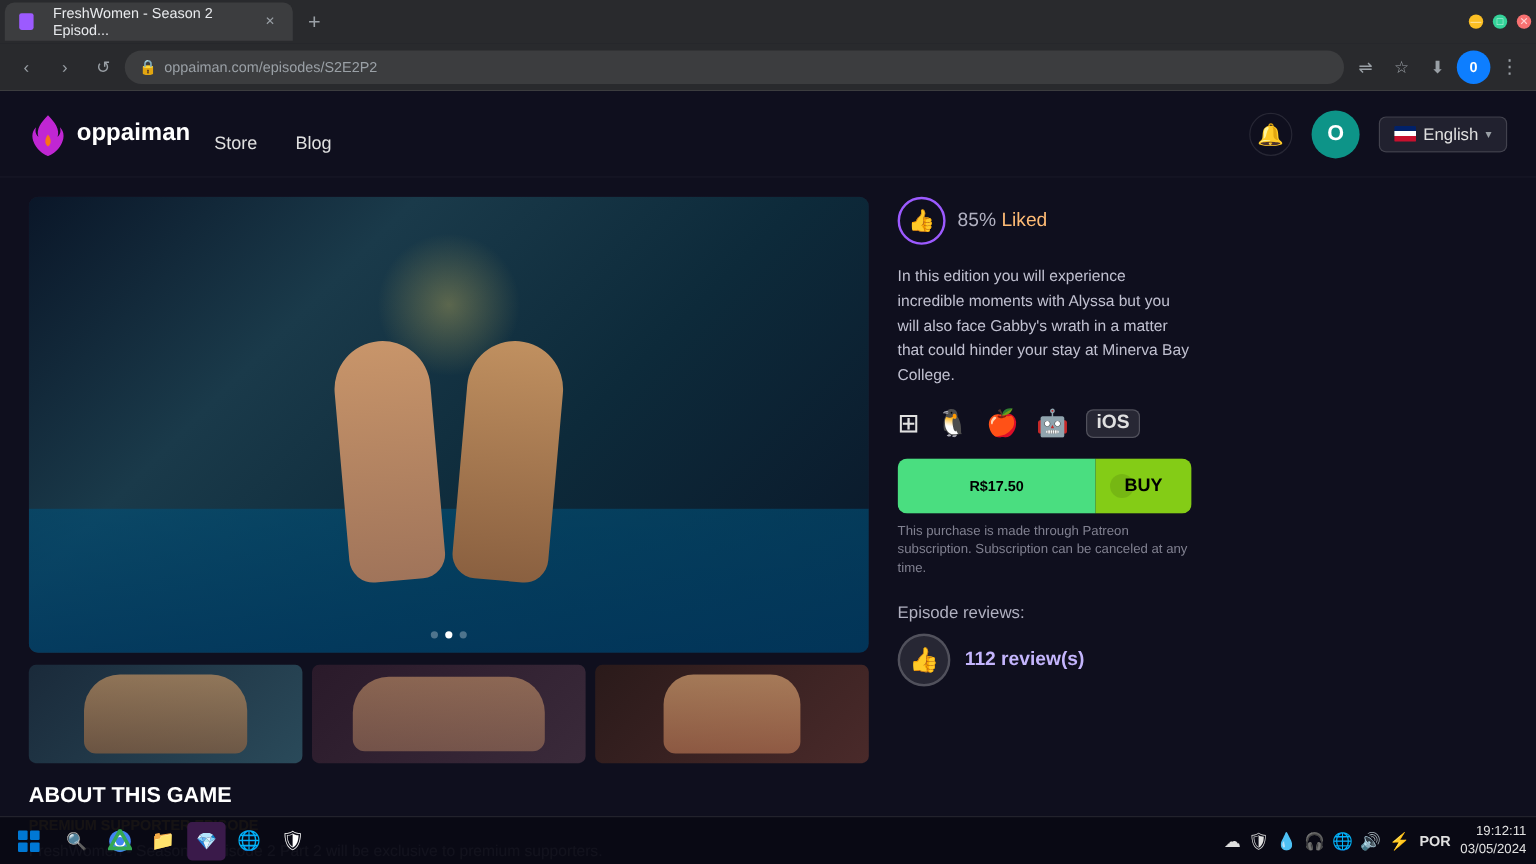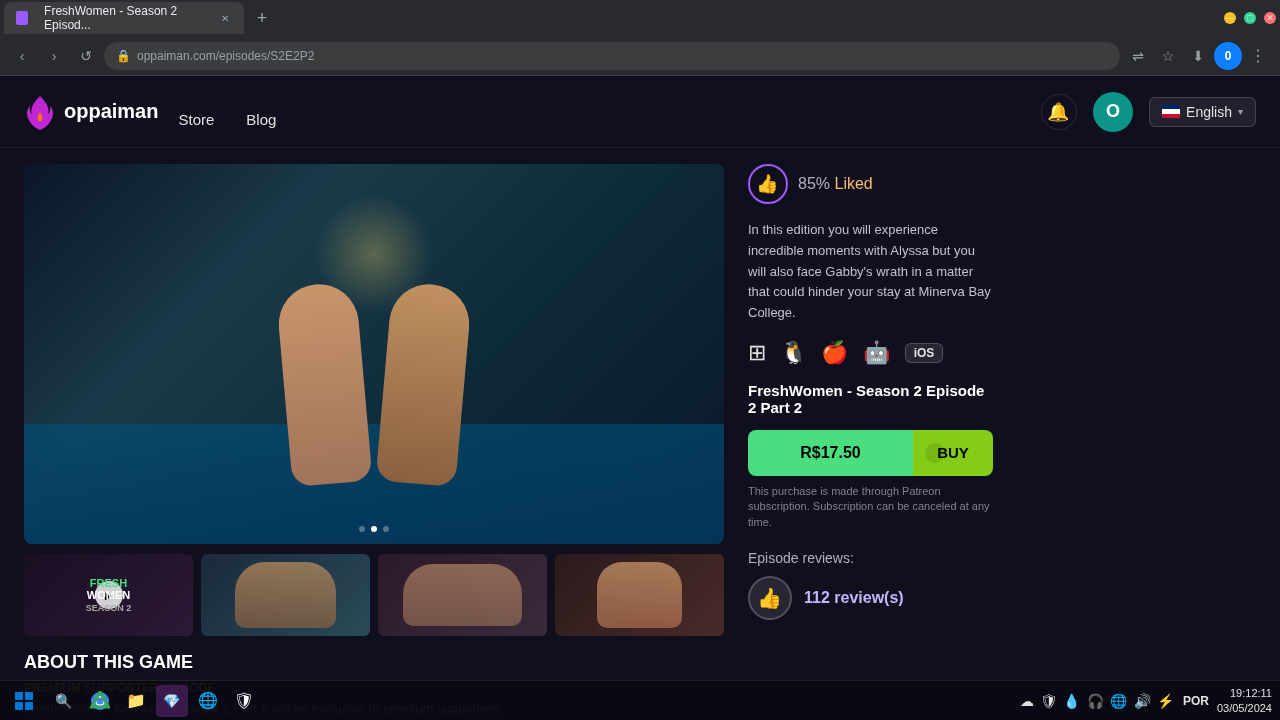--- a/index.html
+++ b/index.html
@@ -454,21 +454,21 @@
     .platform-icon {
       font-size: 22px;
       color: #e0e0e0;
       cursor: pointer;
     }
     .ios-badge {
       background: rgba(255,255,255,0.1);
       border: 1px solid rgba(255,255,255,0.2);
       border-radius: 6px;
       padding: 2px 8px;
-      font-size: 12px;
+      font-size: 16px;
       color: #e0e0e0;
       font-weight: 600;
       cursor: pointer;
     }
     .episode-title {
       font-size: 15px;
       font-weight: 600;
       color: #fff;
       margin-bottom: 14px;
     }
@@ -478,21 +478,21 @@
       overflow: hidden;
       margin-bottom: 8px;
     }
     .price-btn {
       flex: 1;
       height: 46px;
       background: #4ade80;
       display: flex;
       align-items: center;
       justify-content: center;
-      font-size: 16px;
+      font-size: 12px;
       font-weight: 700;
       color: #000;
       cursor: pointer;
       border: none;
     }
     .buy-btn {
       width: 80px;
       height: 46px;
       background: #84cc16;
       display: flex;
@@ -698,30 +698,20 @@
           </div>
         </div>
         <div class="video-dots">
           <div class="dot"></div>
           <div class="dot active"></div>
           <div class="dot"></div>
         </div>
       </div>
 
       <div class="thumbnails">
-        <div class="thumb thumb-bg-1 thumb-1">
-          <div style="font-size:11px;font-weight:700;color:#4ade80;text-align:center;padding:4px;z-index:2;position:relative;">
-            <span>FRESH</span><br>
-            <span style="color:#fff;">WOMEN</span><br>
-            <span style="font-size:9px;color:#aaa;">SEASON 2</span>
-          </div>
-          <div class="thumb-play-overlay">
-            <div class="play-circle">▶</div>
-          </div>
-        </div>
         <div class="thumb thumb-bg-2" style="background:linear-gradient(135deg,#1a2a3a,#2a4a5a);display:flex;align-items:center;justify-content:center;">
           <div style="width:60%;height:80%;background:linear-gradient(180deg,#c09060,#8a6040);border-radius:30px 30px 10px 10px;opacity:0.7;"></div>
         </div>
         <div class="thumb thumb-bg-3" style="background:linear-gradient(135deg,#2a1a2a,#3a2a3a);display:flex;align-items:center;justify-content:center;">
           <div style="width:70%;height:75%;background:linear-gradient(180deg,#c8956a,#a0745a);border-radius:30px 30px 10px 10px;opacity:0.6;"></div>
         </div>
         <div class="thumb thumb-bg-4" style="background:linear-gradient(135deg,#2a1a1a,#4a2a2a);display:flex;align-items:center;justify-content:center;">
           <div style="width:50%;height:80%;background:linear-gradient(180deg,#d4a070,#b07050);border-radius:25px 25px 10px 10px;opacity:0.7;"></div>
         </div>
       </div>
@@ -748,21 +738,20 @@
       </div>
 
       <div class="platform-icons">
         <span class="platform-icon">⊞</span>
         <span class="platform-icon">🐧</span>
         <span class="platform-icon">🍎</span>
         <span class="platform-icon">🤖</span>
         <span class="ios-badge">iOS</span>
       </div>
 
-      <div class="episode-title">FreshWomen - Season 2 Episode 2 Part 2</div>
 
       <div class="buy-row">
         <button class="price-btn">R$17.50</button>
         <button class="buy-btn">BUY</button>
       </div>
 
       <div class="purchase-note">This purchase is made through Patreon subscription. Subscription can be canceled at any time.</div>
 
       <div class="episode-reviews">
         <div class="section-label">Episode reviews:</div>

